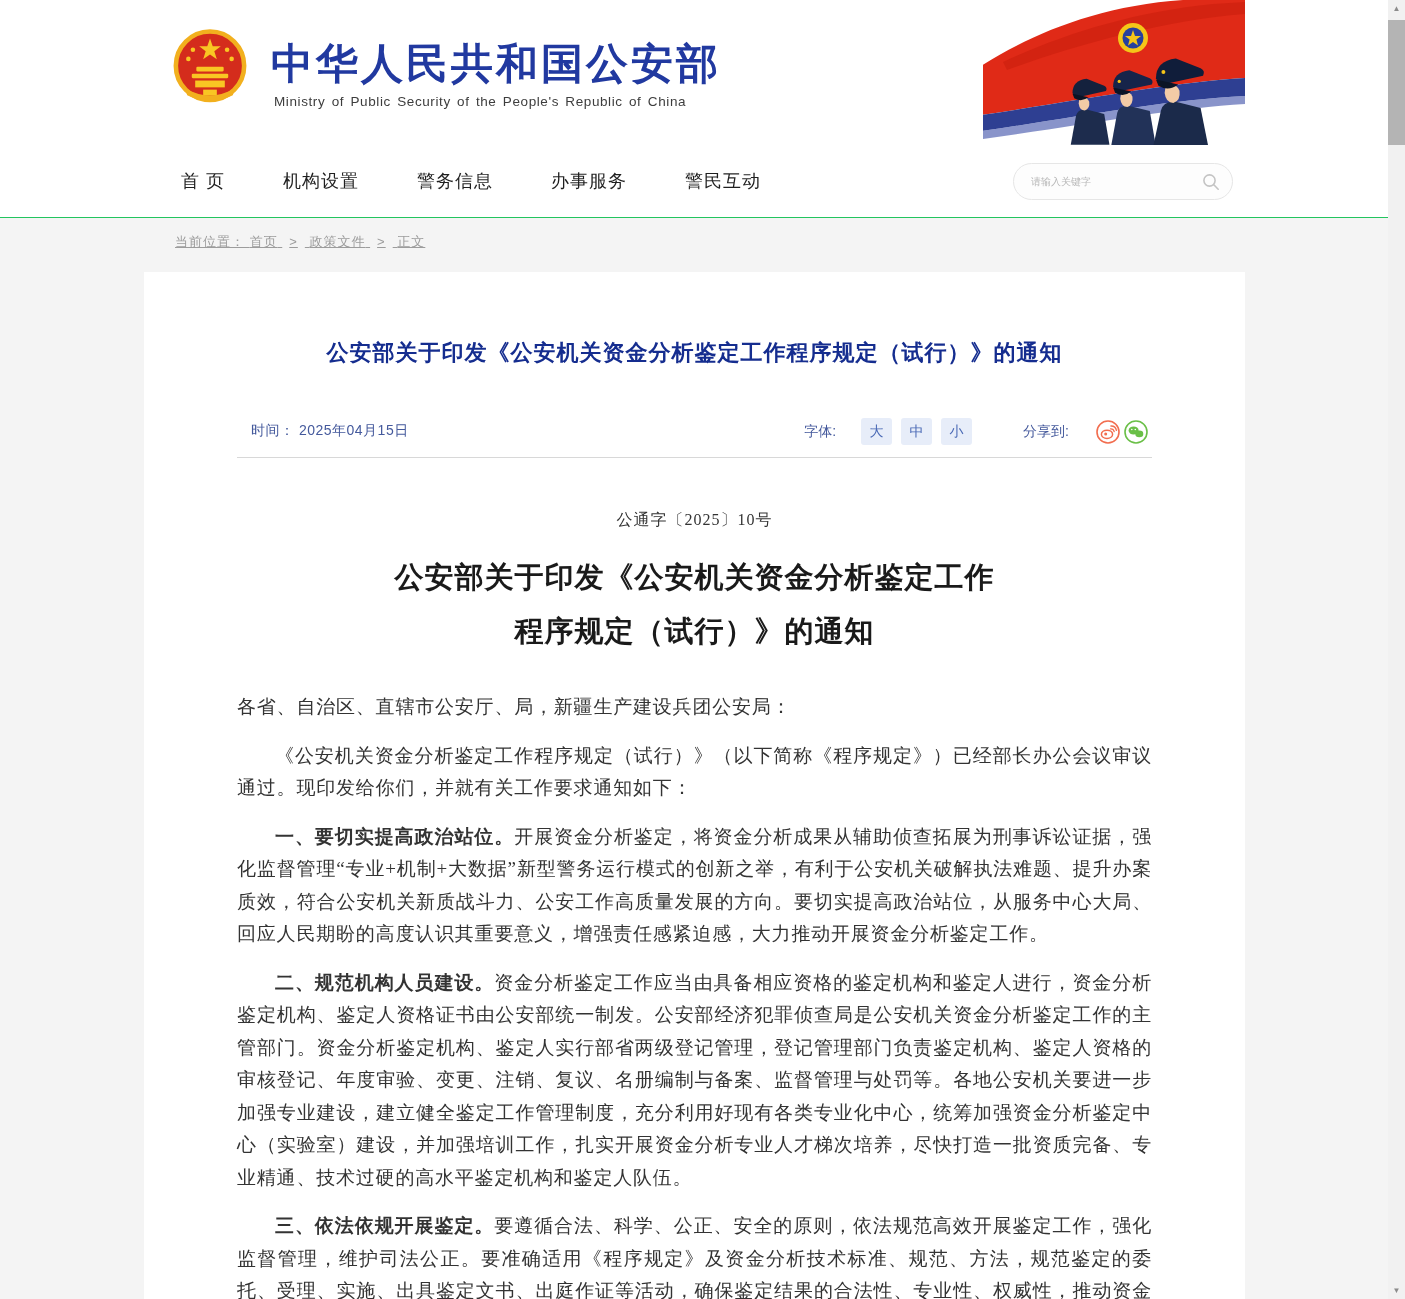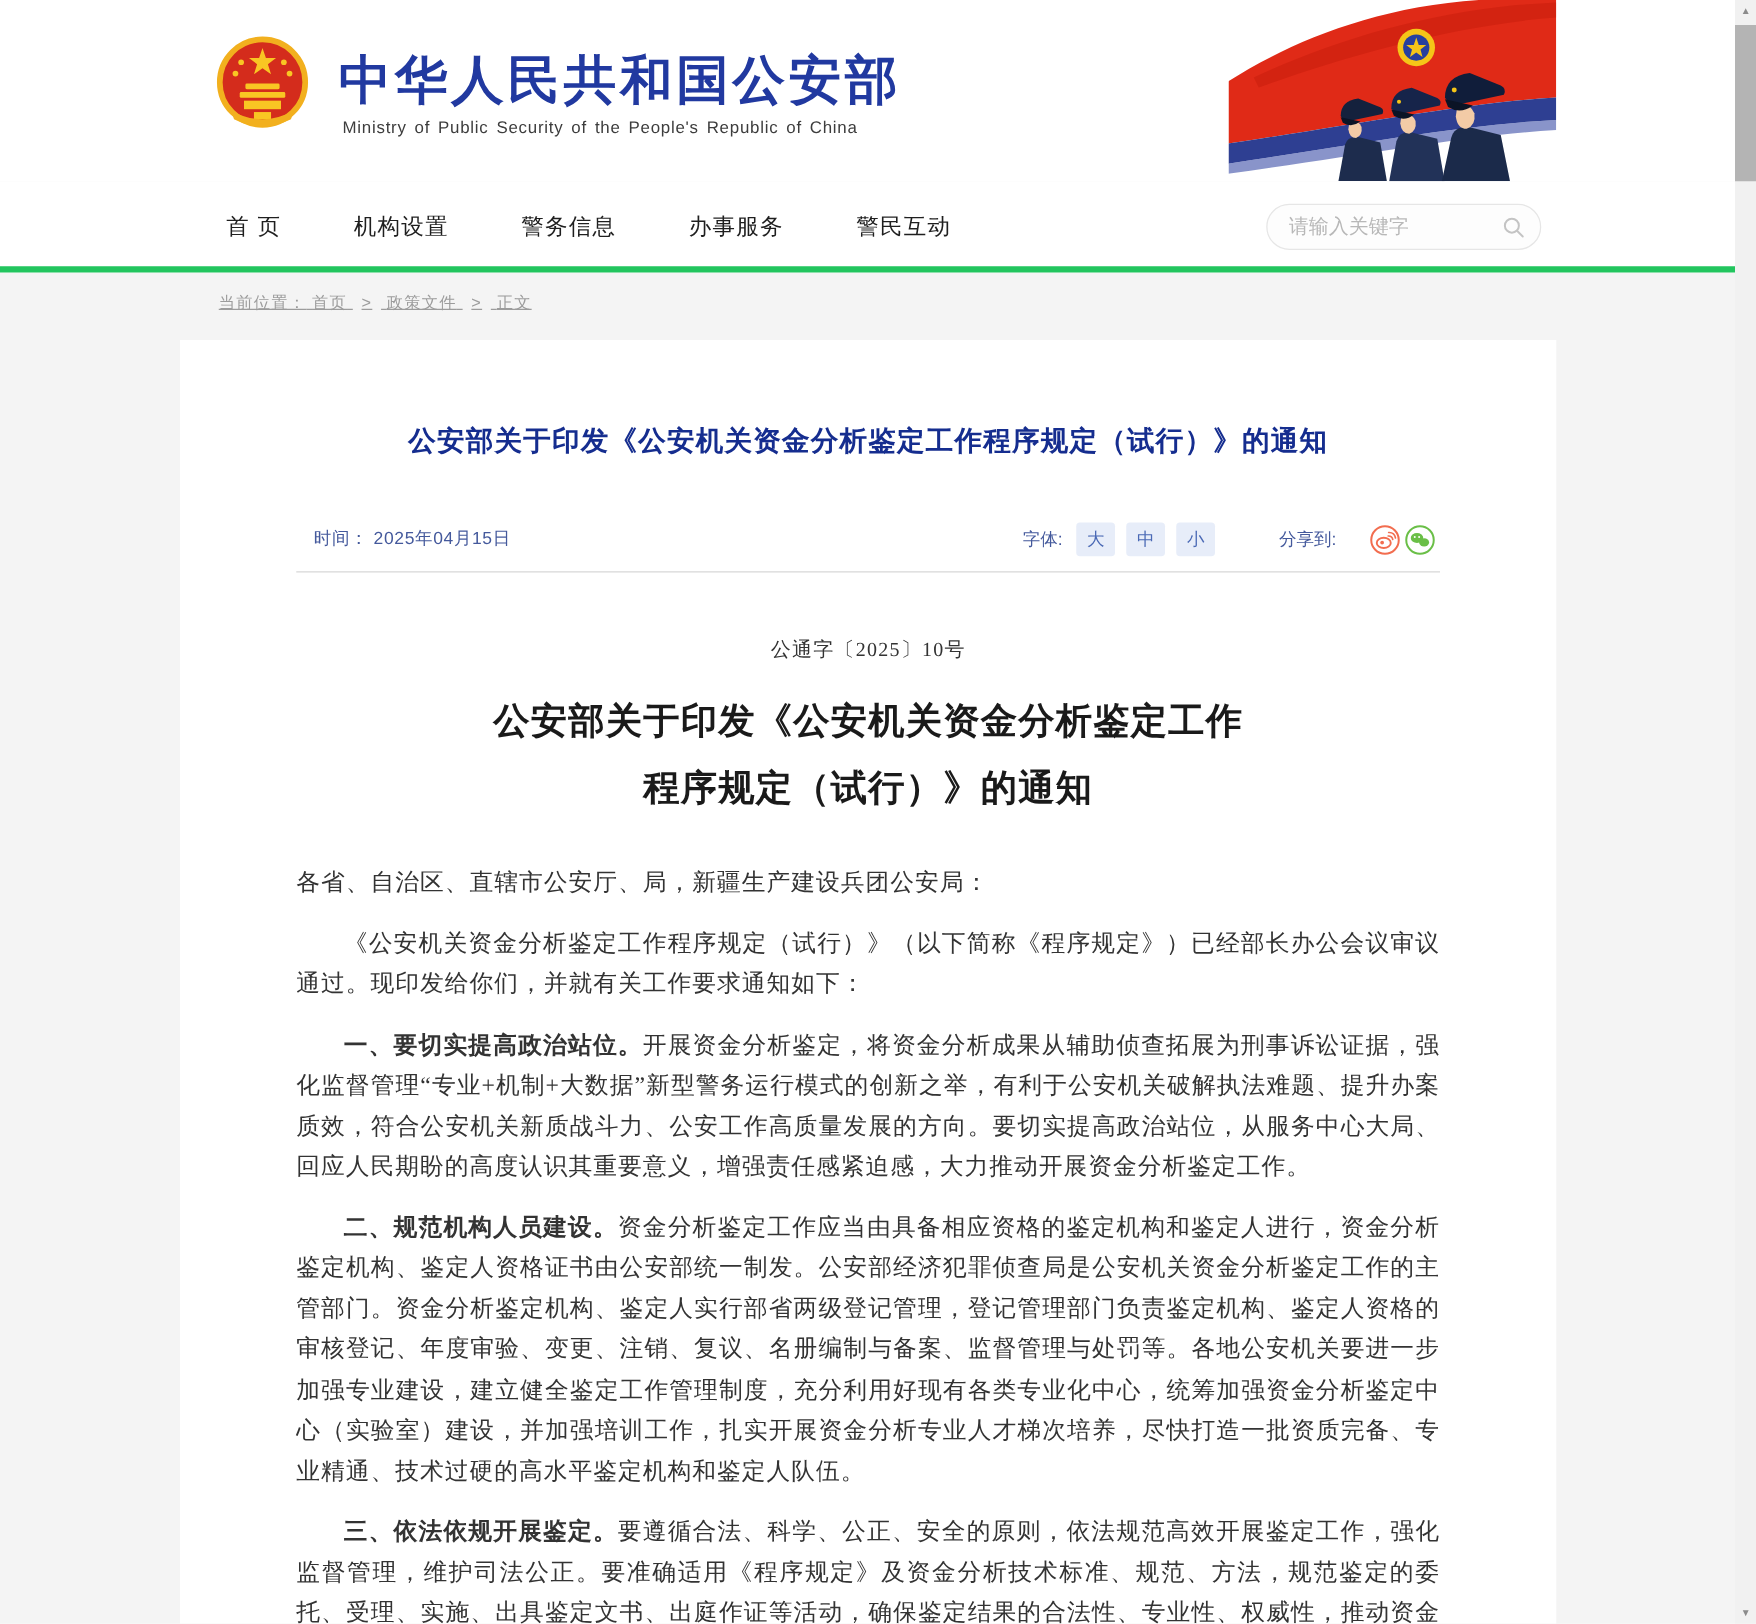--- a/index.html
+++ b/index.html
@@ -27,38 +27,38 @@
   .site-subtitle {
     position:absolute; left:274px; top:94px;
     font-size:13.5px; color:#3d3d3d; letter-spacing:0.6px; word-spacing:2px;
     white-space:nowrap;
   }
   .flag-art { position:absolute; left:983px; top:0; width:262px; height:145px; }
 
   
   .nav-bar {
     position:absolute; left:0; top:145px; width:1388px; height:73px;
-    background:#ffffff; border-bottom:5px solid #22c55e;
+    background:#ffffff; border-bottom:1px solid #22c55e;
   }
   .nav-items {
     position:absolute; left:181px; top:0; height:72px;
     display:flex; align-items:center; gap:58px;
   }
   .nav-item {
     font-size:18px; color:#1f1f1f; font-weight:500; letter-spacing:1px;
     cursor:pointer; white-space:nowrap;
   }
   .search-box {
     position:absolute; left:1013px; top:18px; width:220px; height:37px;
     background:#fdfdfd; border:1px solid #e6e6e6; border-radius:19px;
   }
   .search-input {
     position:absolute; left:17px; top:0; width:170px; height:35px;
     border:none; outline:none; background:transparent;
-    font-size:16px; color:#8b5cf6;
+    font-size:10px; color:#8b5cf6;
     font-family:"Liberation Sans","DejaVu Sans",sans-serif;
   }
   .search-input::placeholder { color:#b8b8b8; }
   .search-icon { position:absolute; right:12px; top:9px; width:18px; height:18px; cursor:pointer; }
 
   
   .breadcrumb {
     position:absolute; left:175px; top:233px;
     font-size:13px; color:#9c9c9c; letter-spacing:1px;text-decoration:underline;
   }
@@ -76,21 +76,21 @@
     margin-top:66px; text-align:center;
     font-size:22px; font-weight:bold; color:#152d8f; letter-spacing:1px;
   }
 
   .meta-row {
     position:relative; margin-top:50px; height:28px;
     font-size:14px; color:#44599c;
   }
   .meta-time { position:absolute; left:14px; top:4px; letter-spacing:0.5px; }
   .meta-right { position:absolute; right:4px; top:0; display:flex; align-items:center; }
-  .font-label { margin-right:11px; }
+  .font-label { margin-right:25px; }
   .font-size-btn {
     display:inline-block; width:31px; height:27px; line-height:27px; text-align:center;
     background:#e7edf9; color:#4a69b5; border-radius:3px; margin-right:9px;
     font-size:14px; cursor:pointer;
   }
   .share-label { margin-left:42px; margin-right:23px; }
   .share-icon { width:24px; height:24px; margin-left:4px; cursor:pointer; }
 
   .meta-divider { border-bottom:1px solid #d8d8d8; margin-top:11px; }
 

